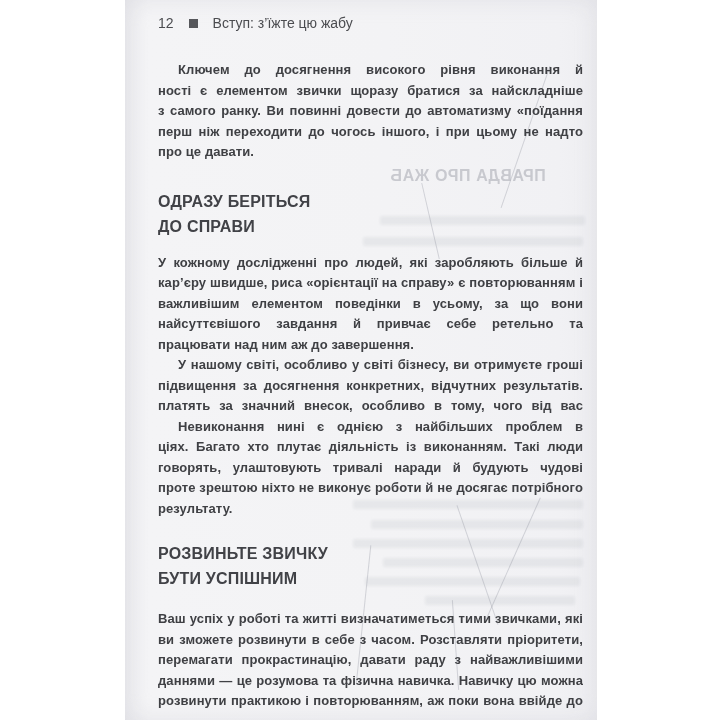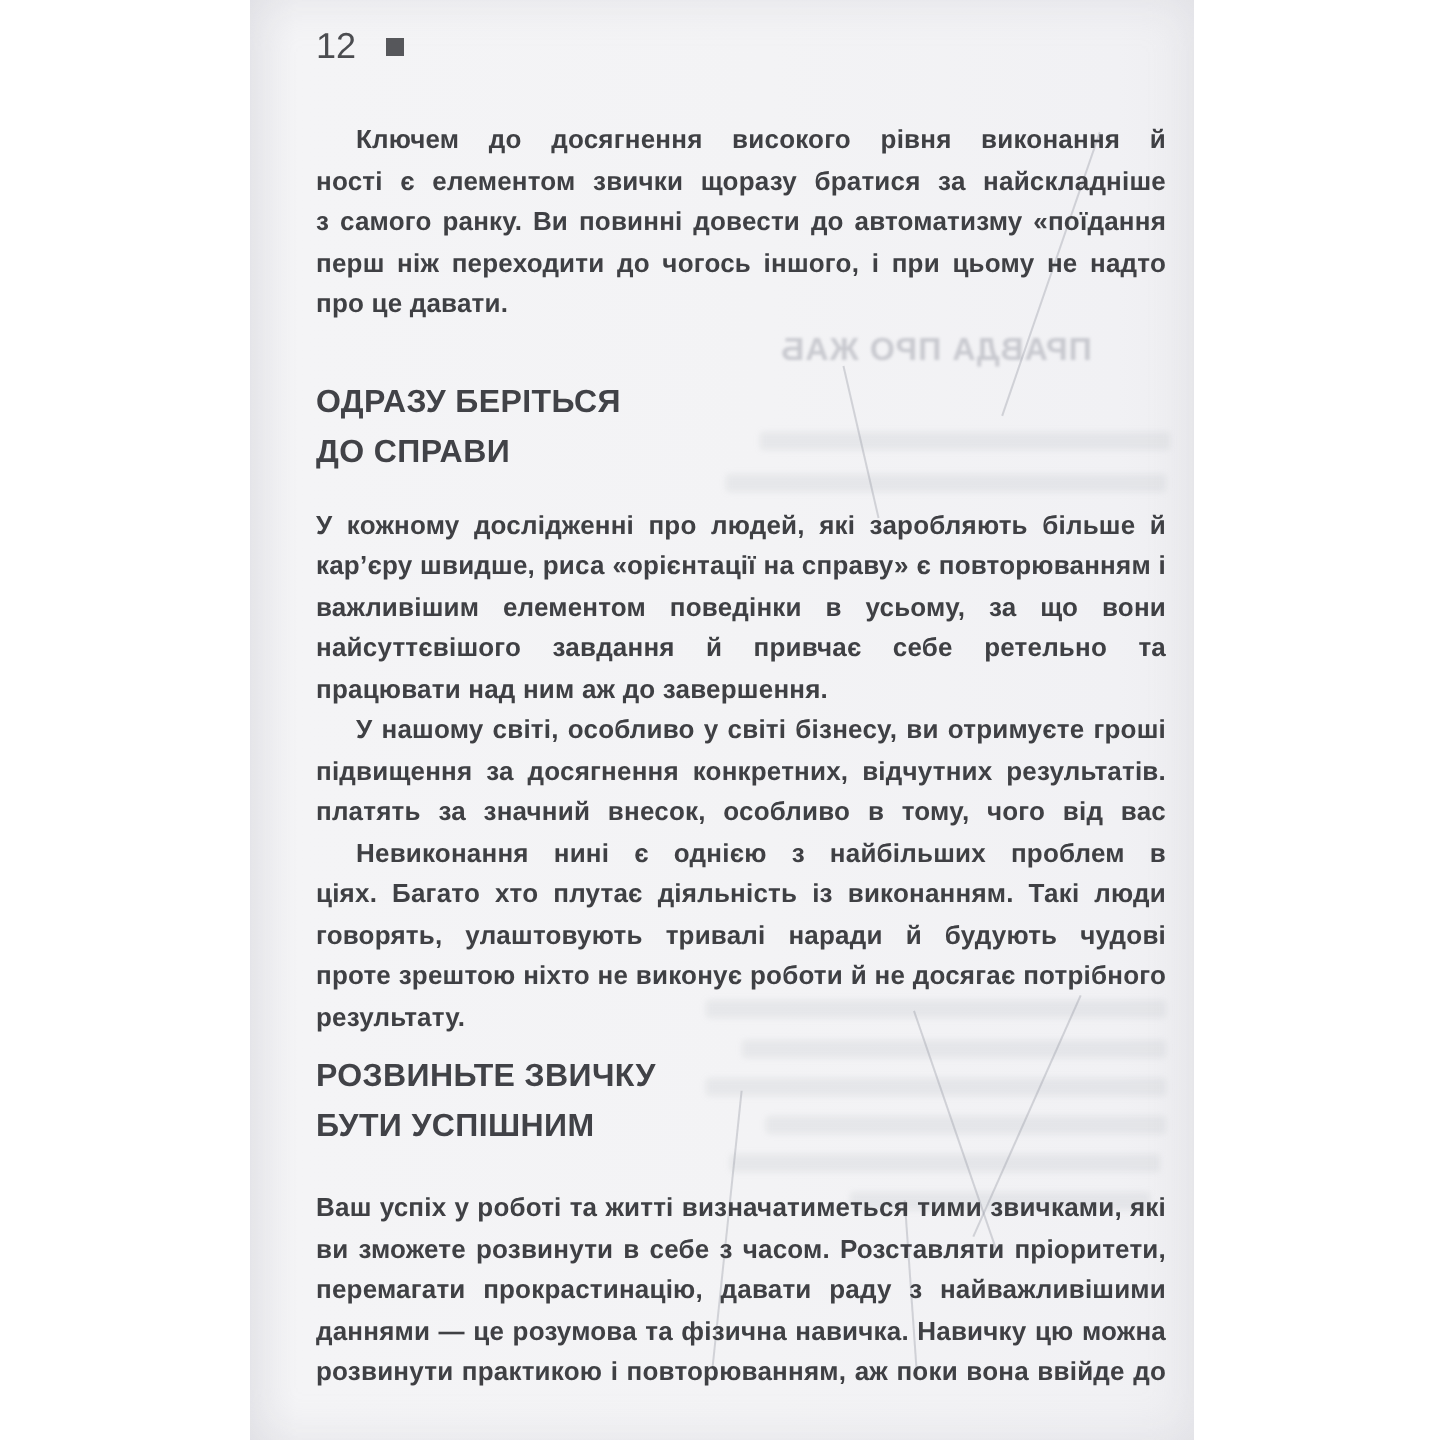--- a/index.html
+++ b/index.html
@@ -8,40 +8,40 @@
 
   
   .page{
     position:absolute;left:125px;top:0;width:472px;height:720px;overflow:hidden;
     background:linear-gradient(90deg,#ececef 0%,#f4f4f6 5%,#f3f3f5 55%,#f1f1f4 92%,#eeeef1 100%);
     box-shadow:inset 0 0 22px rgba(185,187,198,0.28);
   }
 
   .content{position:relative;margin-left:33px;width:425px;padding-top:14px;color:#3f4044;}
 
-  .hdr{display:flex;align-items:center;gap:15px;font-size:18px;line-height:18px;height:18px;color:#4b4c50;}
+  .hdr{display:flex;align-items:center;gap:15px;font-size:14px;line-height:18px;height:18px;color:#4b4c50;}
   .hdr .sq{width:9px;height:9px;background:#56575b;flex:0 0 auto;}
 
   .para{margin:0;}
   .tl{
     font-size:13px;line-height:20.5px;height:20.5px;overflow:hidden;
     text-align:justify;text-align-last:justify;color:#3f4044;
     letter-spacing:0.1px;
     font-weight:bold;
   }
   .tl.end{text-align-last:left;}
   .tl.ind{text-indent:20px;}
 
   .h{font-size:16px;font-weight:700;line-height:25px;color:#414247;letter-spacing:0.2px;}
   .h div{white-space:nowrap;}
 
   .mt-para1{margin-top:28px;}
   .mt-h1{margin-top:26px;}
   .mt-block2{margin-top:14px;}
-  .mt-h2{margin-top:7px;}
+  .mt-h2{margin-top:22px;}
   .mt-para5{margin-top:18px;}
 
   
   .bleed-heading{
     position:absolute;top:167px;left:265px;
     font-size:16px;font-weight:700;letter-spacing:0.6px;
     color:#8f919c;opacity:0.42;transform:scaleX(-1);
     filter:blur(0.7px);white-space:nowrap;
   }
   .bleed-bar{position:absolute;height:9px;background:rgba(150,152,163,0.13);filter:blur(1.6px);border-radius:2px;}
@@ -83,20 +83,21 @@
     <div class="crease c3"></div>
     <div class="crease c4"></div>
     <div class="crease c5"></div>
     <div class="crease c6"></div>
 
     <div class="content">
 
       <div class="hdr">
         <span>12</span>
         <span class="sq"></span>
+        <span>Вступ: з’їжте цю жабу</span>
       </div>
 
       <div class="para mt-para1">
         <div class="tl ind">Ключем до досягнення високого рівня виконання й продуктив-</div>
         <div class="tl">ності є елементом звички щоразу братися за найскладніше завдання</div>
         <div class="tl">з самого ранку. Ви повинні довести до автоматизму «поїдання жаби»,</div>
         <div class="tl">перш ніж переходити до чогось іншого, і при цьому не надто довго</div>
         <div class="tl end">про це давати.</div>
       </div>
 

